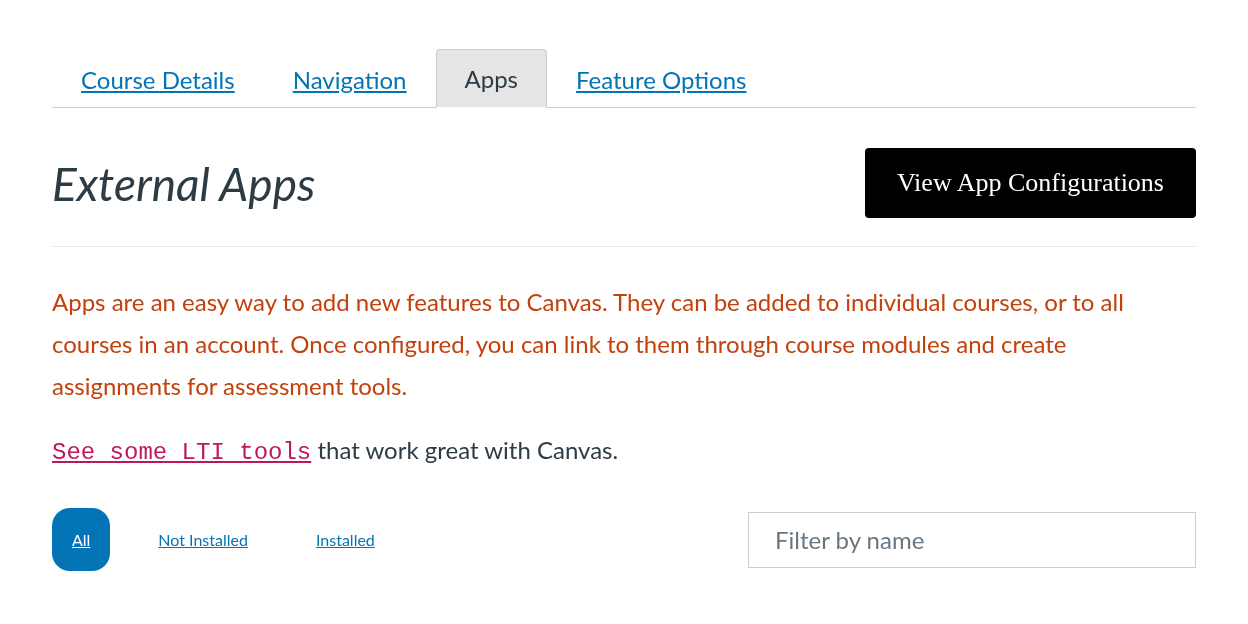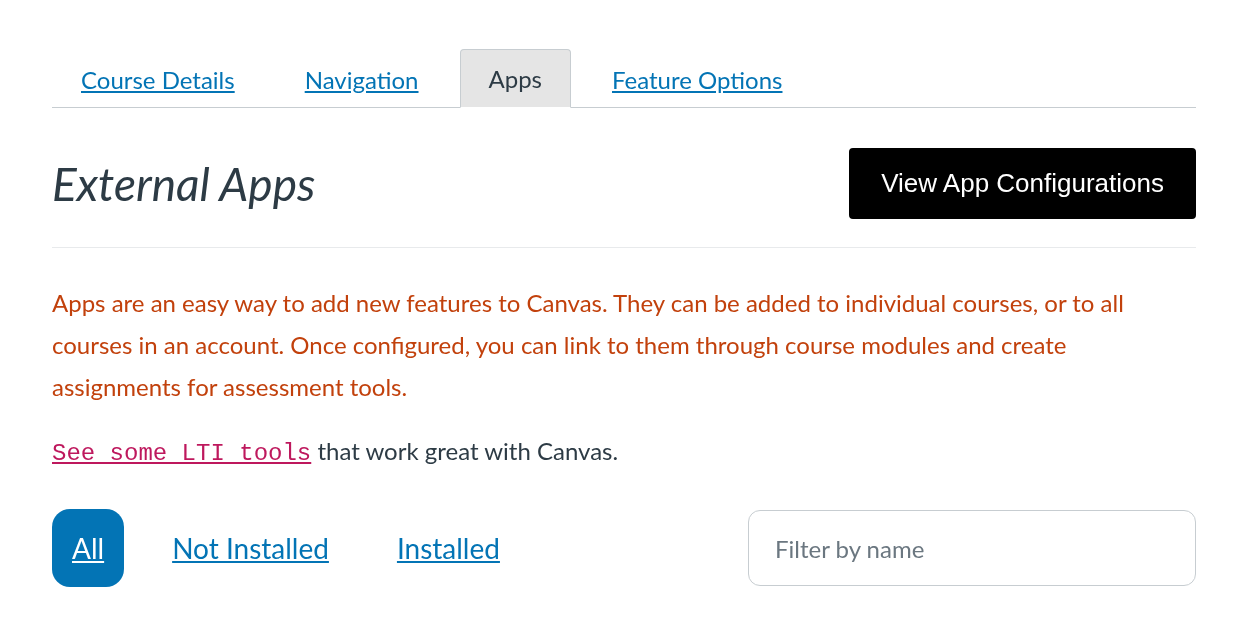--- a/index.html
+++ b/index.html
@@ -11,21 +11,21 @@
       font-family: "Lato", "Helvetica Neue", Helvetica, Arial, sans-serif;
       background: #fff;
       color: #2d3b45;
       padding: 48px 52px;
       width: 1248px;
     }
     .tabs {
       display: flex;
       align-items: flex-end;
       border-bottom: 1px solid #c7cdd1;
-      gap: 12px;
+      gap: 0;
     }
     .tab {
       padding: 14px 28px 14px 28px;
       font-size: 24px;
       color: #0374b5;
       text-decoration: underline;
       cursor: pointer;
       border: 1px solid transparent;
       border-bottom: none;
       position: relative;
@@ -54,21 +54,21 @@
       font-style: italic;
     }
     .btn-primary {
       background: #000;
       color: #fff;
       border: 2px solid #000;
       border-radius: 4px;
       padding: 18px 30px;
       font-size: 26px;
       cursor: pointer;
-      font-family: Liberation Sans, sans-serif;
+      font-family: Liberation Serif, serif;
     }
     .description {
       padding: 34px 0 0 0;
       font-size: 24px;
       line-height: 1.75;
       color: #c2410c;
     }
     .lti-line {
       padding: 28px 0 0 0;
       font-size: 24px;
@@ -85,36 +85,36 @@
       justify-content: space-between;
       align-items: center;
       padding: 42px 0 0 0;
     }
     .pills {
       display: flex;
       gap: 28px;
       align-items: center;
     }
     .pill {
-      font-size: 28px;
+      font-size: 16px;
       color: #0374b5;
       text-decoration: underline;
       padding: 22px 20px;
       border-radius: 18px;
       cursor: pointer;
     }
     .pill.active {
       background: #0374b5;
       color: #fff;
     }
     .filter-input {
       width: 448px;
-      height: 76px;
+      height: 56px;
       border: 1px solid #c7cdd1;
-      border-radius: 12px;
+      border-radius: 0;
       font-size: 24px;
       padding: 0 26px;
       color: #2d3b45;
       font-family: inherit;
     }
     .filter-input::placeholder {
       color: #6b7780;
     }
   </style>
 </head>

